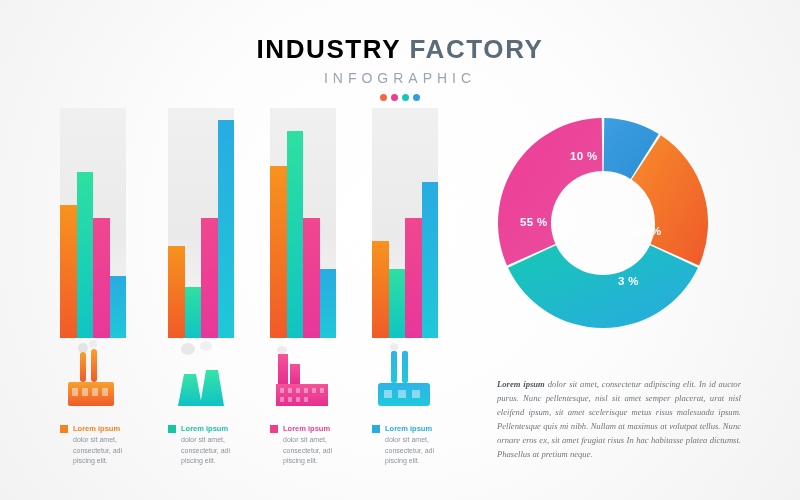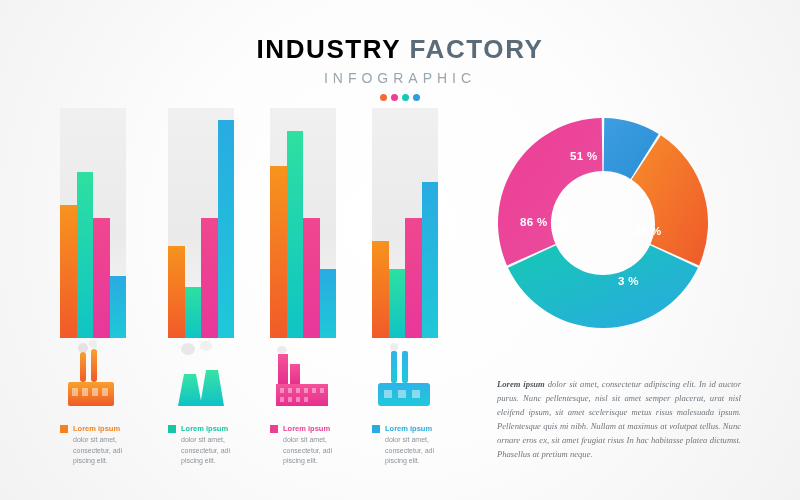--- a/index.html
+++ b/index.html
@@ -339,17 +339,17 @@
         </linearGradient>
         <linearGradient id="dg3" x1="0" y1="0" x2="1" y2="1">
           <stop offset="0" stop-color="#ee3d94"></stop>
           <stop offset="1" stop-color="#e84fa0"></stop>
         </linearGradient>
       </defs>
       <path d="M112.25996976021773 6.007559909280445 A105 105 0 0 1 166.70324462526088 21.99354777198259 L138.58636876679586 66.92061413469614 A52 52 0 0 0 111.62398502410782 59.00374395507222 Z" fill="url(#dg0)"></path>
       <path d="M168.82315264934812 23.355929934249474 A105 105 0 0 1 207.02789313118382 153.46932705831284 L158.55667088401484 132.03242863840254 A52 52 0 0 0 139.63622797872478 67.59531768172354 Z" fill="url(#dg1)"></path>
       <path d="M205.98107242253815 155.76154467245925 A105 105 0 0 1 16.01892757746188 155.76154467245928 L63.961754609790646 133.16762212350363 A52 52 0 0 0 158.03824539020937 133.16762212350363 Z" fill="url(#dg2)"></path>
       <path d="M14.972106868816212 153.46932705831287 A105 105 0 0 1 109.7400302397823 6.007559909280445 L110.37601497589219 59.00374395507222 A52 52 0 0 0 63.44332911598517 132.03242863840256 Z" fill="url(#dg3)"></path>
-    </svg><span class="donut-label" style="left: 78px; top: 38px;">51 %</span><span class="donut-label" style="left: 142px; top: 65px; margin-top: 48px;">25 %</span><span class="donut-label" style="left: 126px; top: 163px;">3 %</span><span class="donut-label" style="left: 28px; top: 104px;">86 %</span></div>
+    </svg><span class="donut-label" style="left: 78px; top: 38px;">10 %</span><span class="donut-label" style="left: 142px; top: 65px; margin-top: 48px;">25 %</span><span class="donut-label" style="left: 126px; top: 163px;">3 %</span><span class="donut-label" style="left: 28px; top: 104px;">55 %</span></div>
 
 <div class="para">
   <b>Lorem ipsum</b><span> dolor sit amet, consectetur adipiscing elit. In id auctor purus. Nunc pellentesque, nisl sit amet semper placerat, urat nisl eleifend ipsum, sit amet scelerisque metus risus malesuada ipsum. Pellentesque quis mi nibh. Nullam at maximus at volutpat tellus. Nunc ornare eros ex, sit amet feugiat risus In hac habitasse platea dictumst. Phasellus at pretium neque.</span>
 </div>
 
 </body></html>

